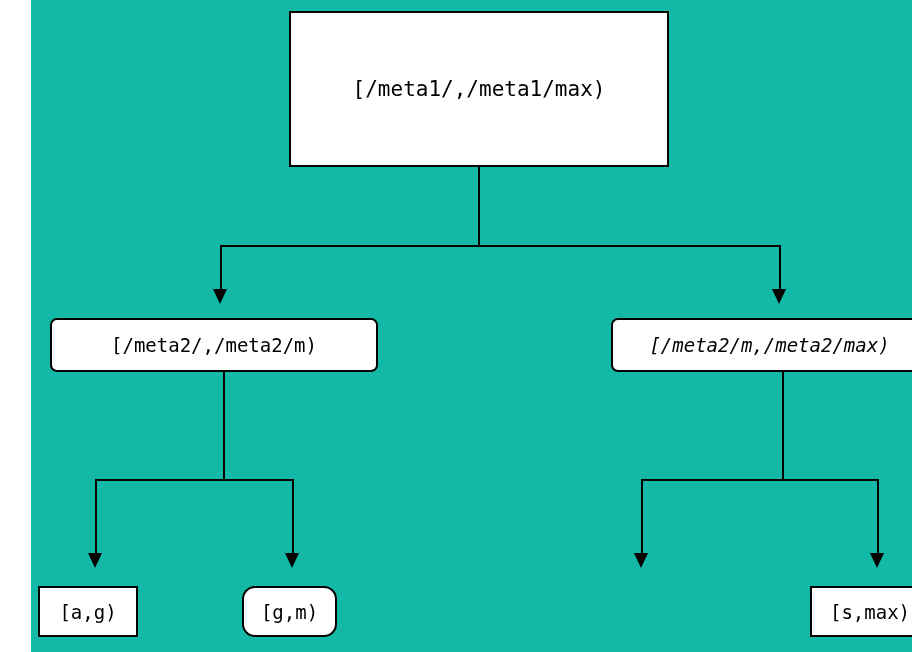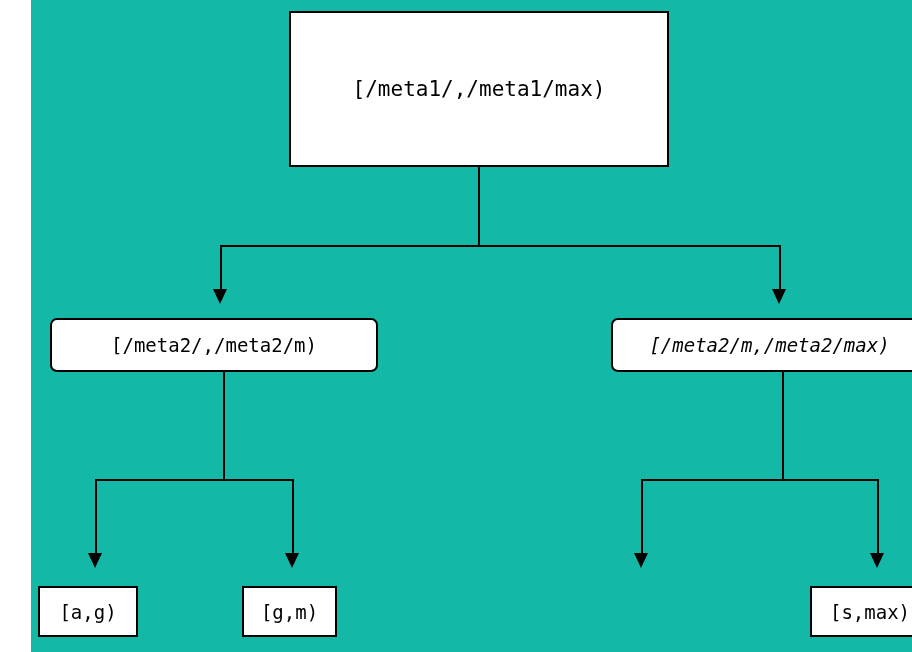--- a/index.html
+++ b/index.html
@@ -45,21 +45,21 @@
     border-radius: 7px;
   }
   .node-mid-left  { left: 19px;  width: 328px; }
   .node-mid-right { left: 580px; width: 317px; font-style: italic; }
   .node-leaf {
     top: 586px;
     height: 51px;
     font-size: 19px;
   }
   .leaf-1 { left: 7px;   width: 100px; }
-  .leaf-2 { left: 211px; width: 95px;  }
+  .leaf-2 { left: 211px; width: 95px; border-radius: 13px;  }
   .leaf-3 { left: 553px; width: 104px; }
   .leaf-4 { left: 779px; width: 120px; }
 
   
   .edge-v {
     position: absolute;
     width: 2px;
     background: #000000;
   }
   .edge-h {

